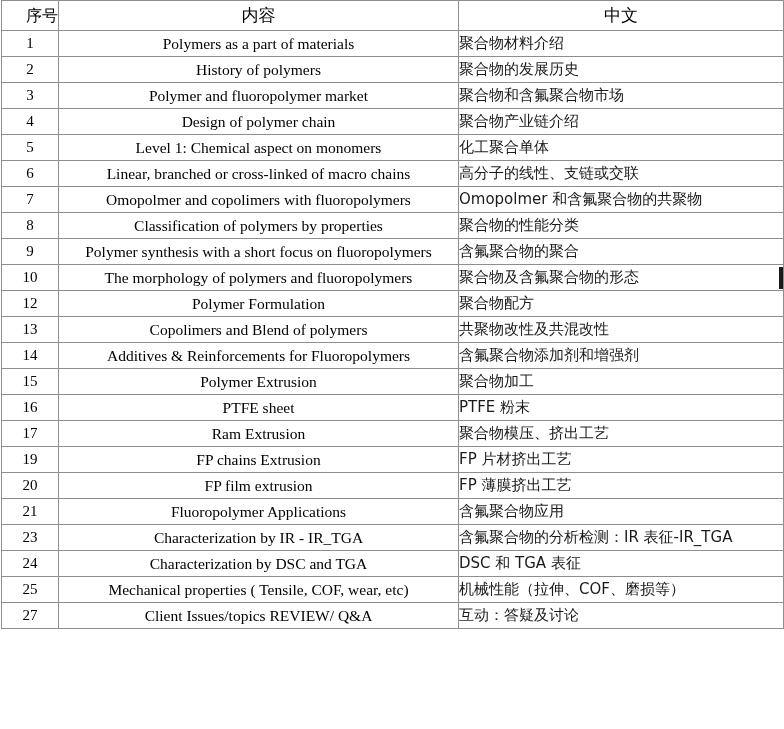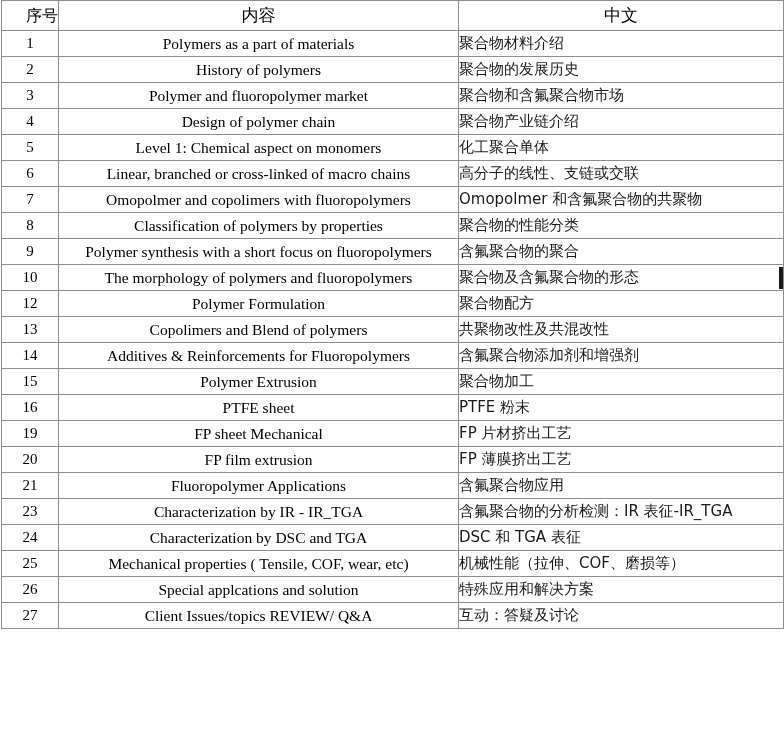--- a/index.html
+++ b/index.html
@@ -208,22 +208,27 @@
           <td class="num">15</td>
           <td class="eng">Polymer Extrusion</td>
           <td class="chn">聚合物加工</td>
         </tr>
         <tr>
           <td class="num">16</td>
           <td class="eng">PTFE sheet</td>
           <td class="chn">PTFE 粉末</td>
         </tr>
         <tr>
+          <td class="num">17</td>
+          <td class="eng">Ram Extrusion</td>
+          <td class="chn">聚合物模压、挤出工艺</td>
+        </tr>
+        <tr>
           <td class="num">19</td>
-          <td class="eng">FP sheet Mechanical</td>
+          <td class="eng">FP chains Extrusion</td>
           <td class="chn">FP 片材挤出工艺</td>
         </tr>
         <tr>
           <td class="num">20</td>
           <td class="eng">FP film extrusion</td>
           <td class="chn">FP 薄膜挤出工艺</td>
         </tr>
         <tr>
           <td class="num">21</td>
           <td class="eng"><span class="sp">Fluoropolymer</span>   Applications</td>
@@ -238,25 +243,20 @@
           <td class="num">24</td>
           <td class="eng">Characterization by DSC and TGA</td>
           <td class="chn">DSC 和 TGA 表征</td>
         </tr>
         <tr>
           <td class="num">25</td>
           <td class="eng">Mechanical properties ( Tensile, COF, wear, etc)</td>
           <td class="chn">机械性能（拉伸、COF、磨损等）</td>
         </tr>
         <tr>
-          <td class="num">26</td>
-          <td class="eng">Special <span class="sp">applcations</span> and solution</td>
-          <td class="chn">特殊应用和解决方案</td>
-        </tr>
-        <tr>
           <td class="num">27</td>
           <td class="eng">Client Issues/topics REVIEW/ Q&amp;A</td>
           <td class="chn">互动：答疑及讨论</td>
         </tr>
       </tbody>
   </table>
 
   <div class="cursor-bar" style="top: 266.5px; height: 22px;"></div>
 
   <div class="bottom-sliver">

